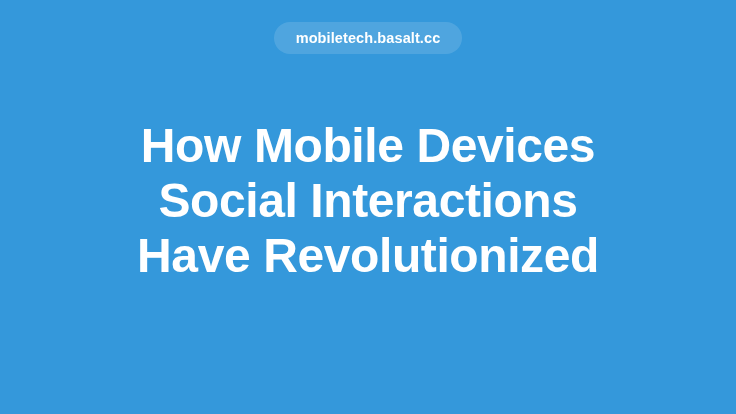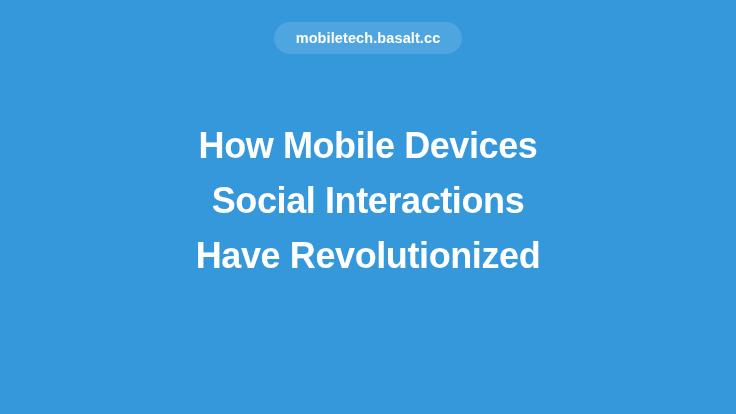--- a/index.html
+++ b/index.html
@@ -56,21 +56,21 @@
     right: 0;
     top: 118px;
     display: flex;
     flex-direction: column;
     align-items: center;
   }
 
   .headline-line {
     color: #ffffff;
     font-family: "Liberation Sans", sans-serif;
-    font-size: 36px;
+    font-size: 48px;
     font-weight: bold;
     line-height: 55px;
     letter-spacing: -0.4px;
     text-align: center;
     white-space: nowrap;
   }
 </style>
 </head>
 <body>
 

